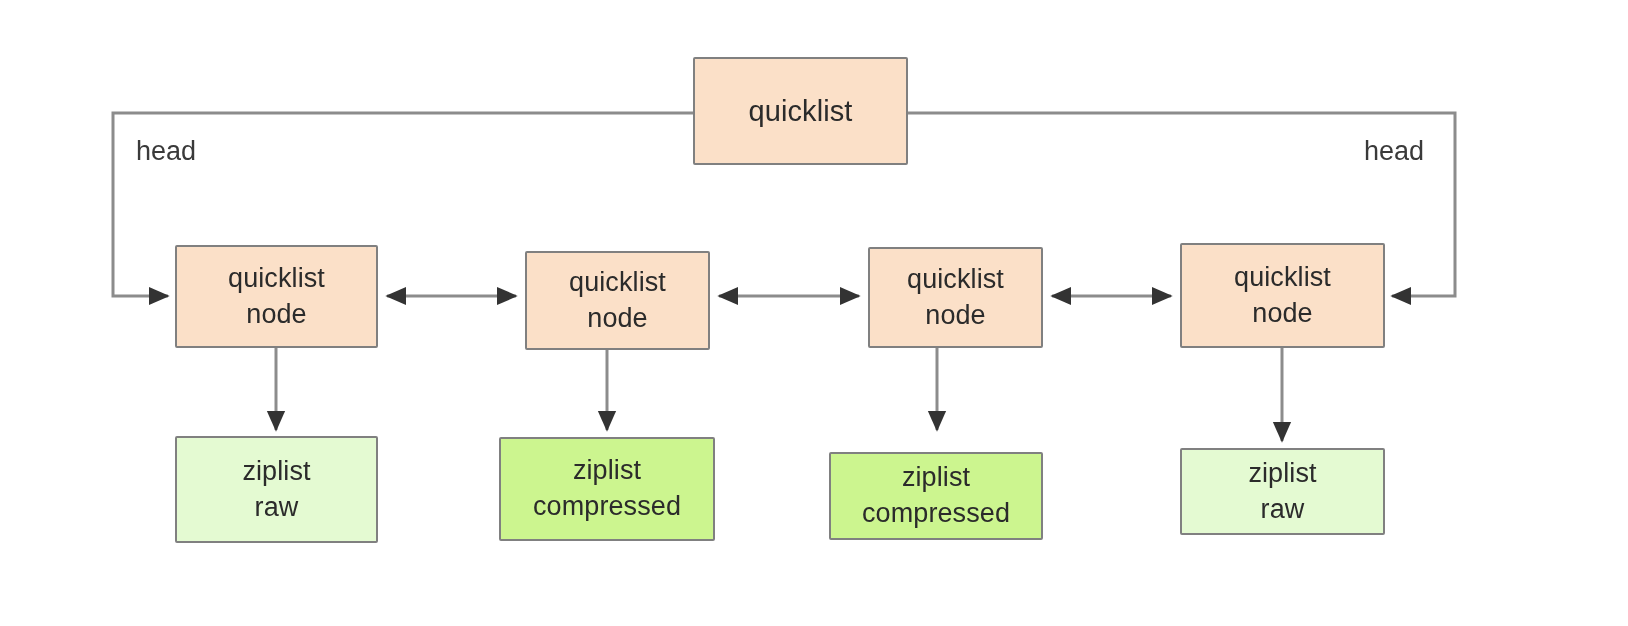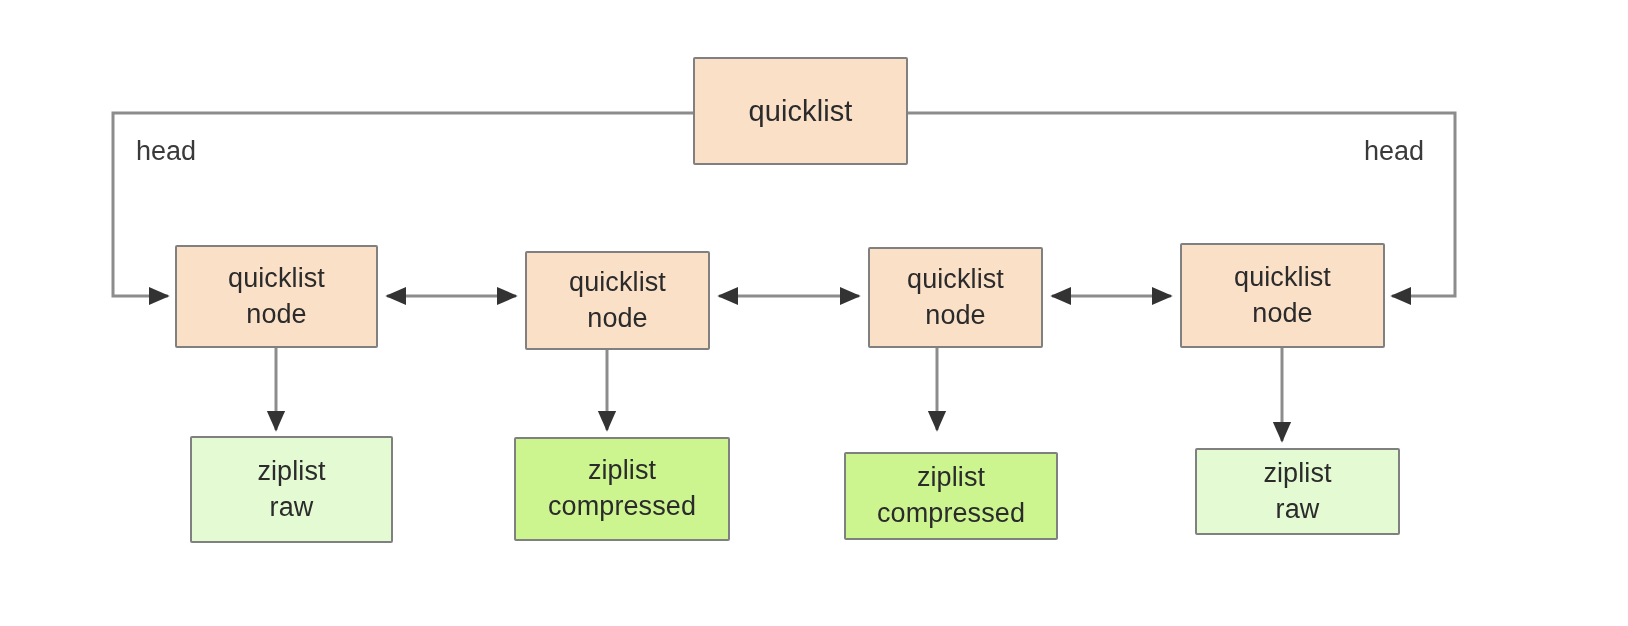--- a/index.html
+++ b/index.html
@@ -47,21 +47,21 @@
     white-space: nowrap;
   }
   .edge-label {
     position: absolute;
     color: #3a3a3a;
     white-space: nowrap;
     font-size: 27px;
   }
   .fs-title { font-size: 29px; }
   .fs-node  { font-size: 27px; }
-  .fs-zip   { font-size: 27px; margin-left: 15px; }
+  .fs-zip   { font-size: 27px; }
 </style>
 </head>
 <body>
 
 <div id="canvas">
 
   <svg id="diagram-svg" viewBox="0 0 1628 626" xmlns="http://www.w3.org/2000/svg">
     <defs>
       <marker id="arrow-r" viewBox="0 0 10 10" refX="9.2" refY="5" markerWidth="7" markerHeight="7" orient="auto-start-reverse">
         <path d="M 0 0.6 L 10 5 L 0 9.4 z" fill="#333333"></path>

